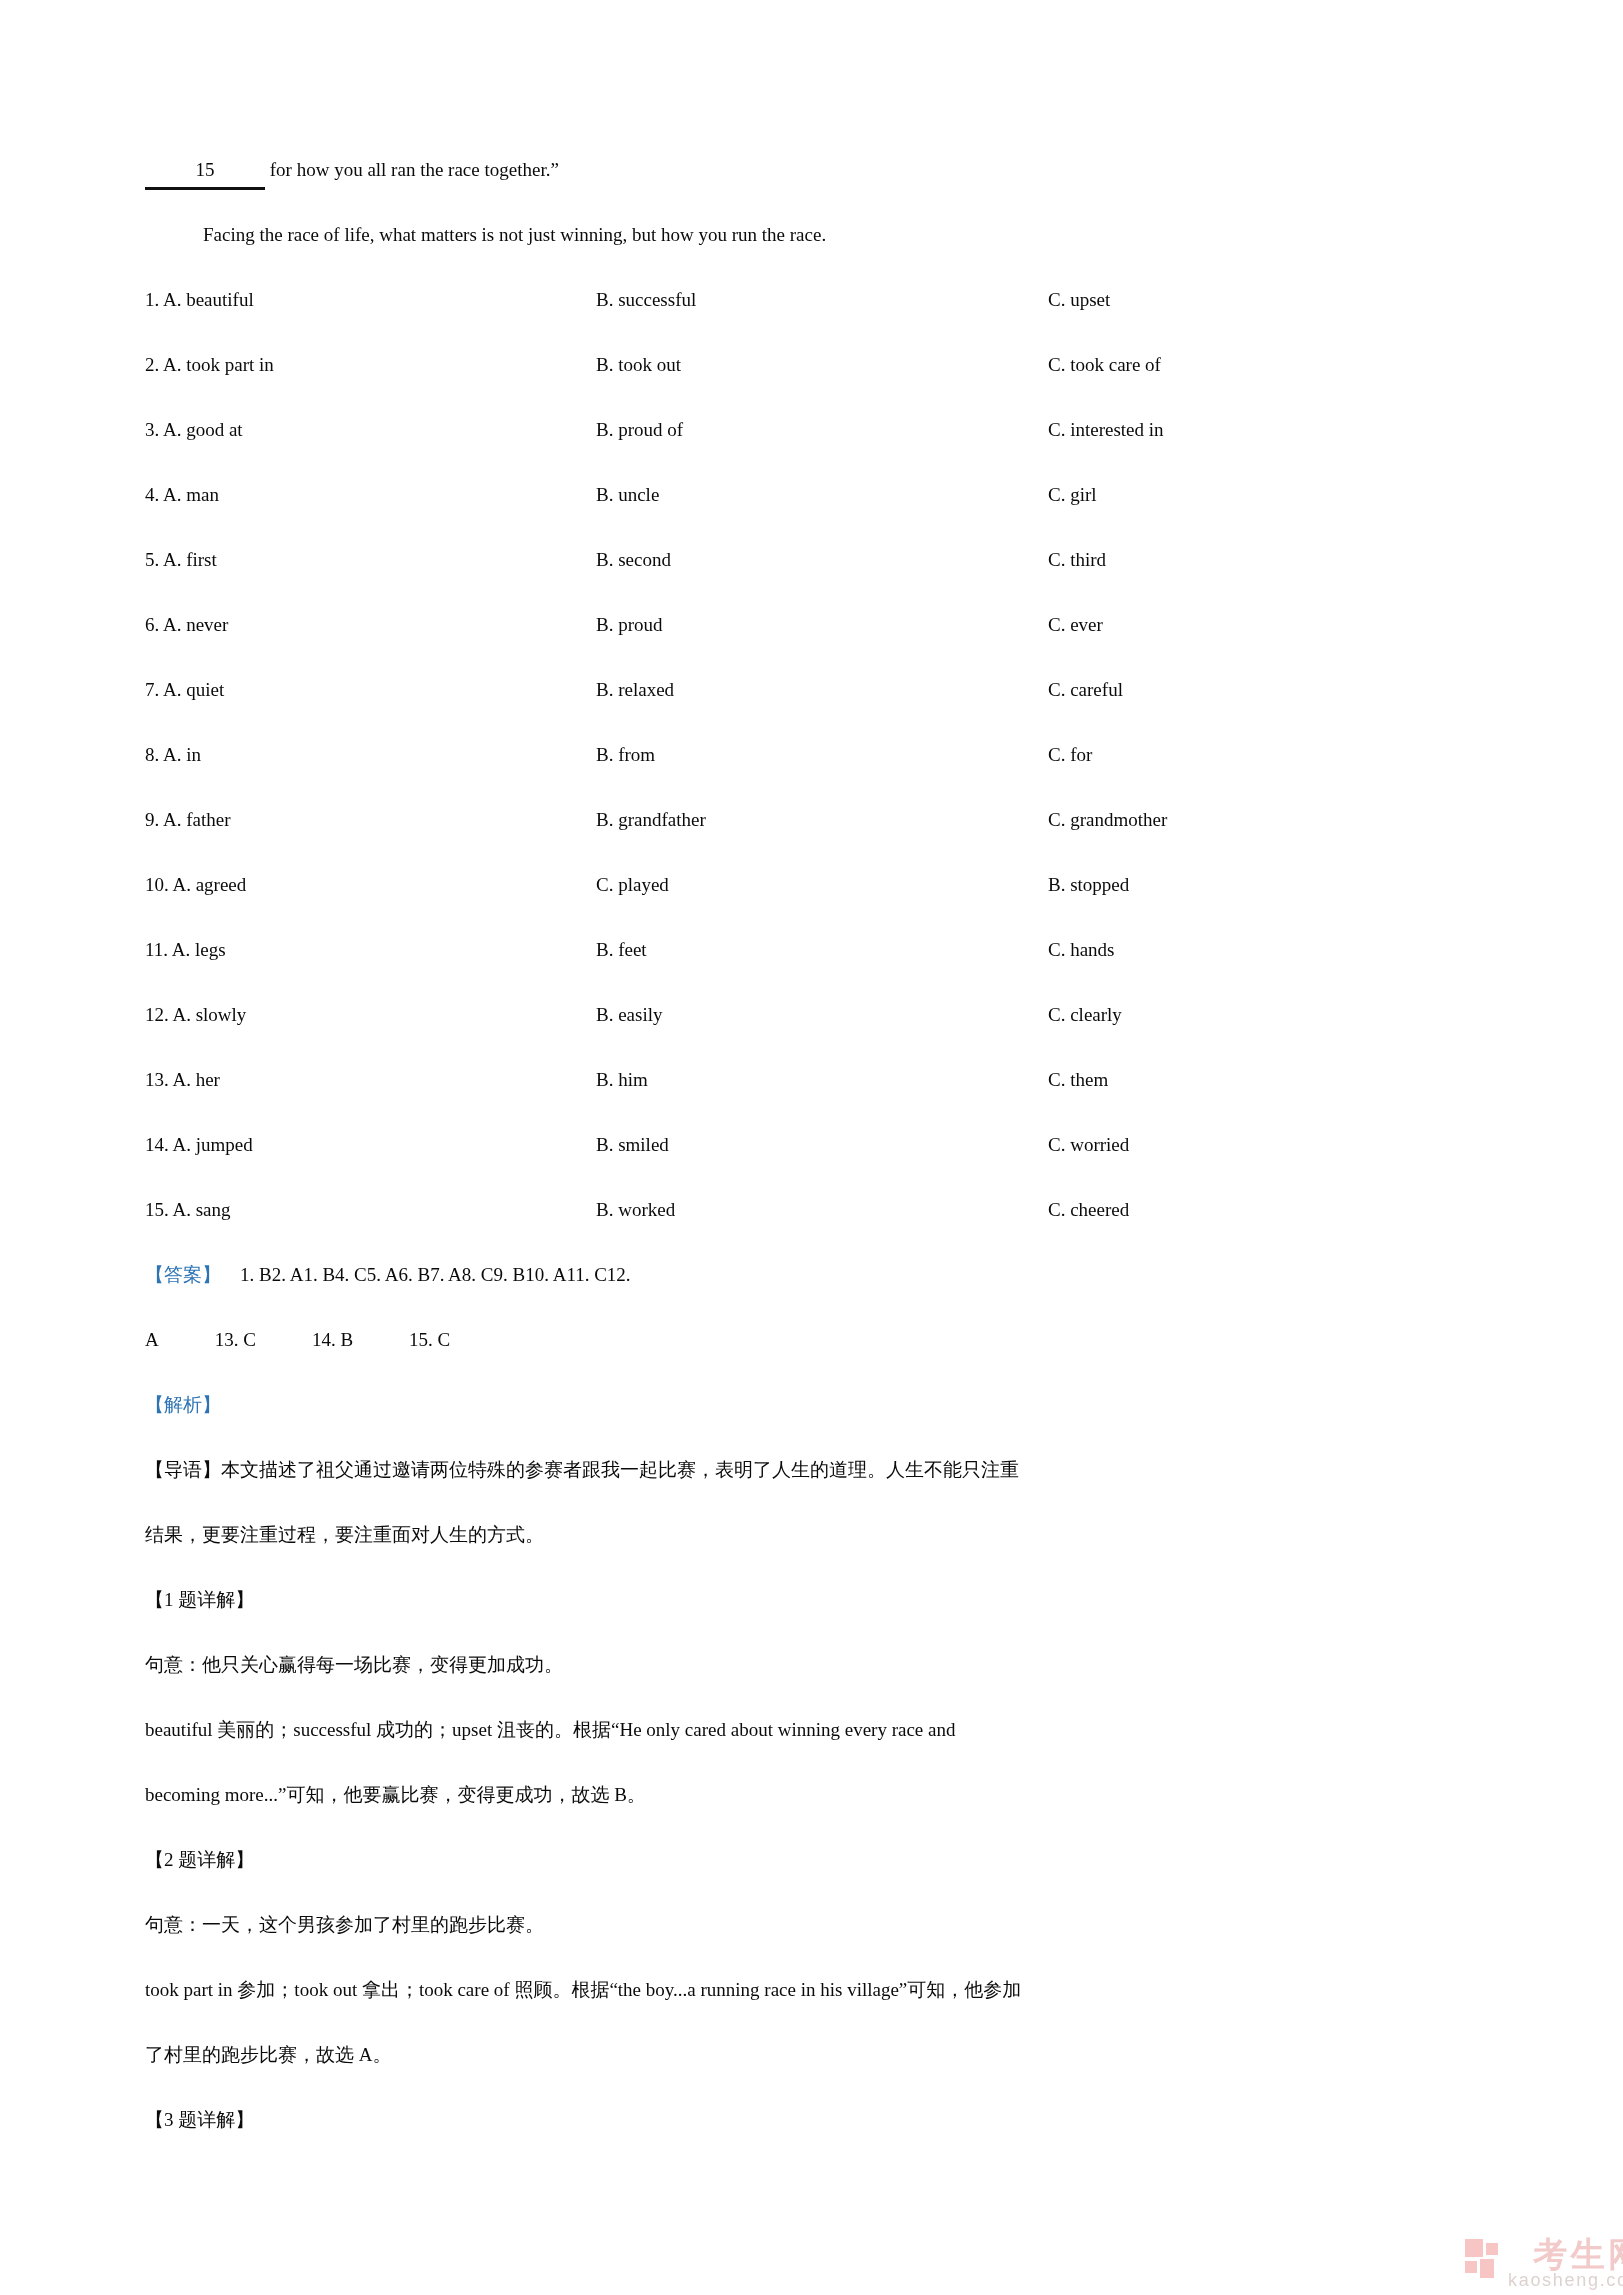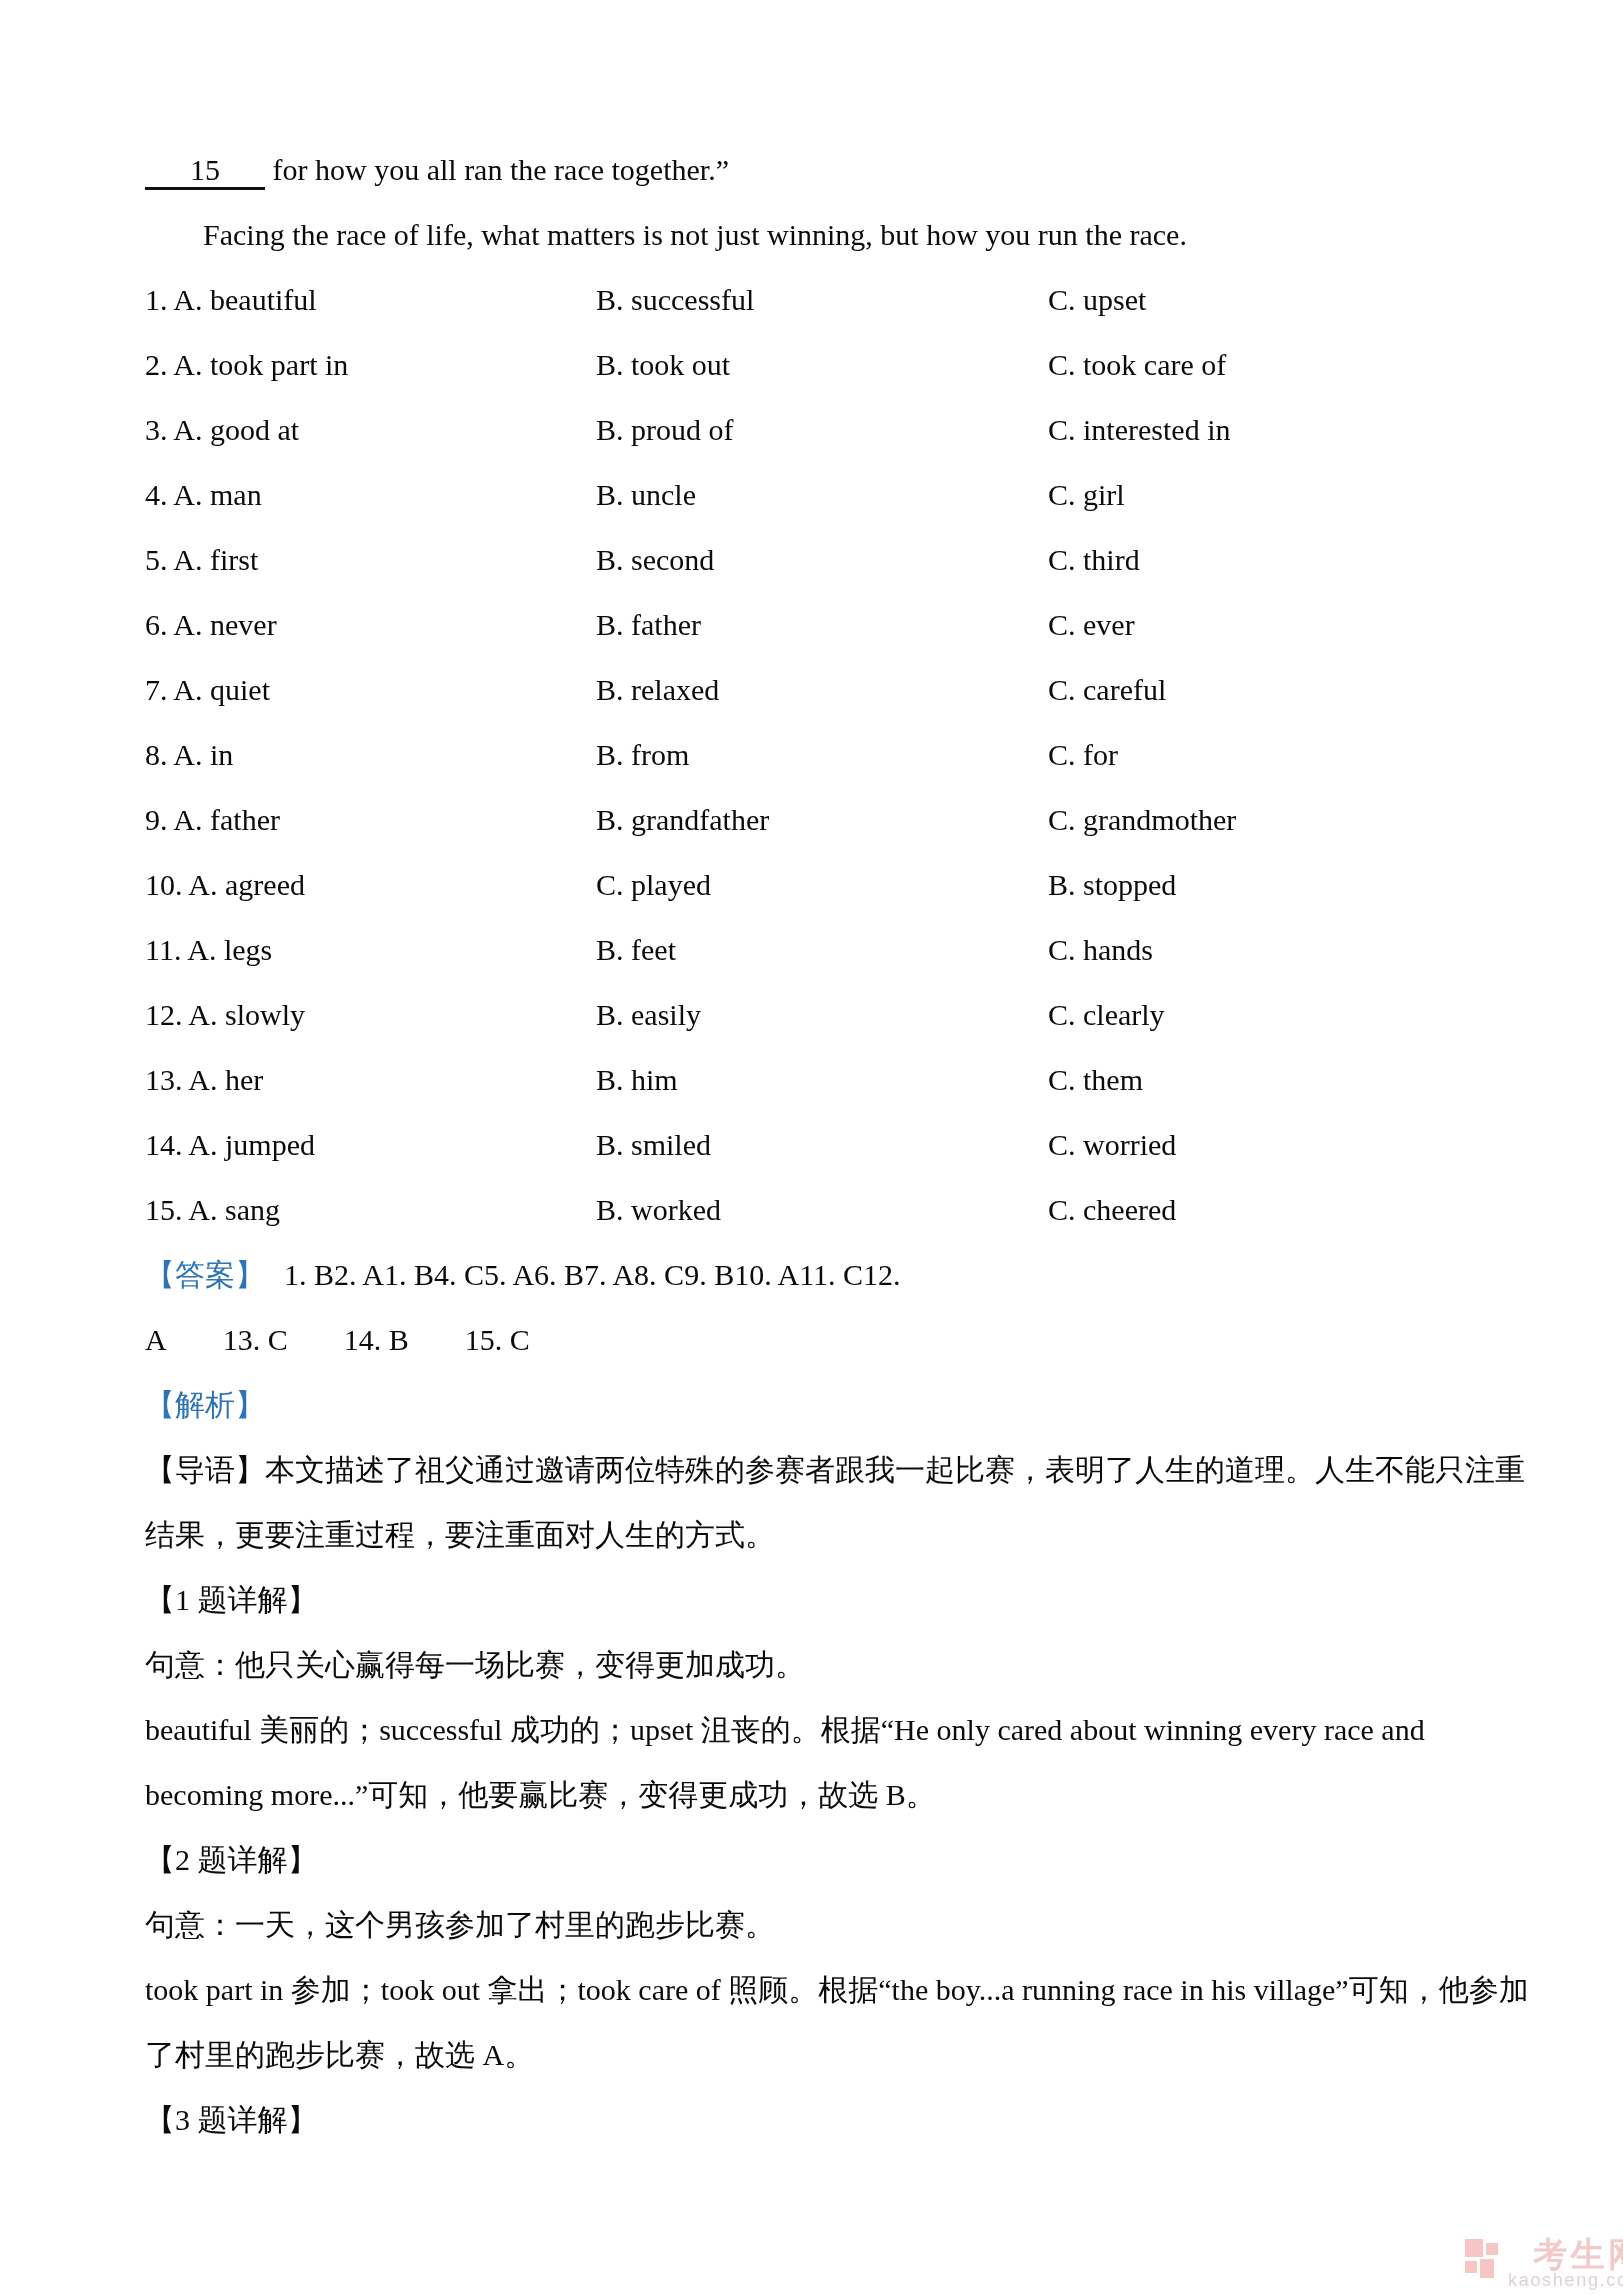--- a/index.html
+++ b/index.html
@@ -12,21 +12,21 @@
     font-family: "Liberation Serif", "DejaVu Serif", serif;
     color: #0b0b0b;
   }
   .content {
     position: absolute;
     top: 137px;
     left: 145px;
     width: 1401px;
   }
   .line {
-    font-size: 30px;
+    font-size: 19px;
     line-height: 65px;
     height: 65px;
     white-space: nowrap;
   }
   .indent { text-indent: 58px; }
   .blank {
     display: inline-block;
     min-width: 68px;
     padding: 0 26px;
     text-align: center;
@@ -115,21 +115,21 @@
     <span>B. uncle</span>
     <span>C. girl</span>
   </div>
   <div class="line opt-row">
     <span><span>5.</span> <span>A. first</span></span>
     <span>B. second</span>
     <span>C. third</span>
   </div>
   <div class="line opt-row">
     <span><span>6.</span> <span>A. never</span></span>
-    <span>B. father</span>
+    <span>B. proud</span>
     <span>C. ever</span>
   </div>
   <div class="line opt-row">
     <span><span>7.</span> <span>A. quiet</span></span>
     <span>B. relaxed</span>
     <span>C. careful</span>
   </div>
   <div class="line opt-row">
     <span><span>8.</span> <span>A. in</span></span>
     <span>B. from</span>

